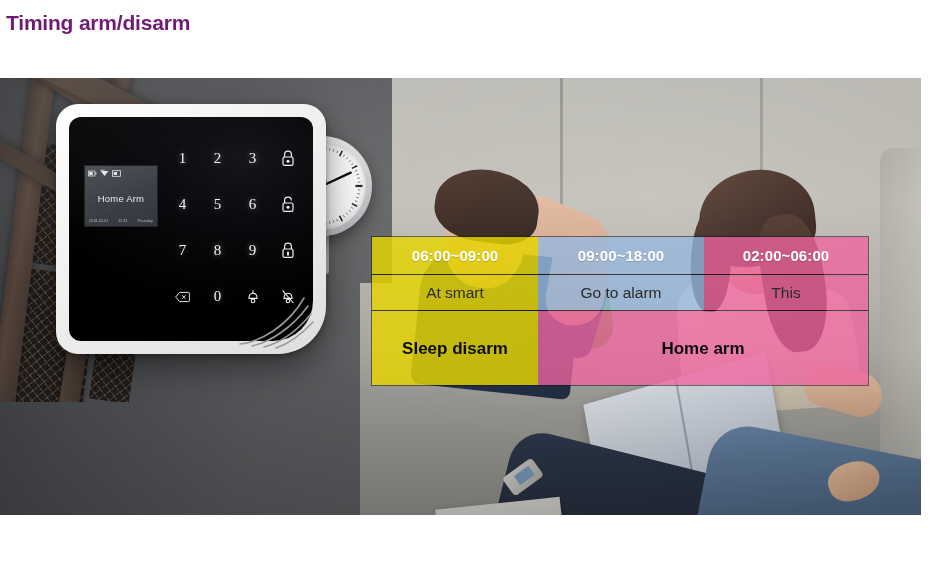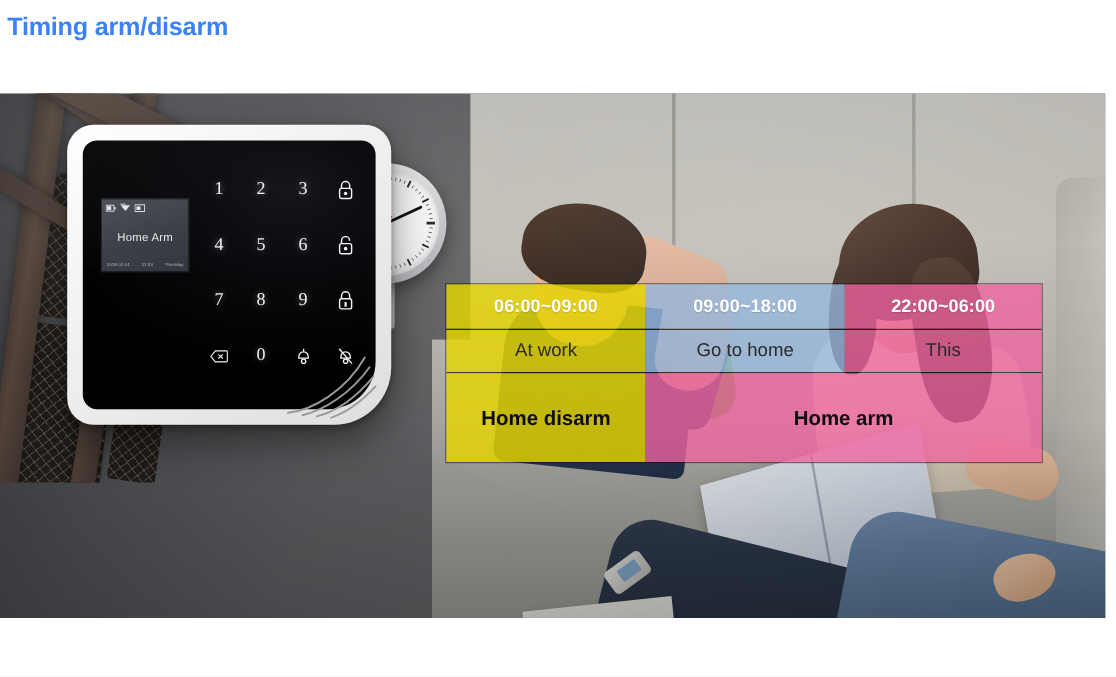--- a/index.html
+++ b/index.html
@@ -8,21 +8,21 @@
     background: #ffffff;
     font-family: "Liberation Sans", sans-serif;
     overflow: hidden;
   }
 
   
   .header { padding: 10px 0 0 6px; }
   .page-title {
     font-size: 21px;
     font-weight: bold;
-    color: #3b82f6;
+    color: #701a75;
     letter-spacing: -0.2px;
     line-height: 26px;
   }
   .page-subtitle {
     font-size: 15.5px;
     color: #1b1b1b;
     line-height: 22px;
     margin-top: 4px;
     letter-spacing: -0.1px;
   }
@@ -702,28 +702,28 @@
         <path d="M42 68 C54 64 66 56 79 42"></path>
       </g>
     </svg>
   </div>
 
   <div class="schedule" style="left:371px; top:158px;">
 
     <div class="sched-row r1">
       <div class="cell col-0 c-yellow">06:00~09:00</div>
       <div class="cell col-1 c-blue">09:00~18:00</div>
-      <div class="cell col-2 c-pink">22:00~06:00</div>
+      <div class="cell col-2 c-pink">02:00~06:00</div>
     </div>
 
     <div class="sched-row r2">
-      <div class="cell col-0 c-yellow">At work</div>
-      <div class="cell col-1 c-blue">Go to home</div>
+      <div class="cell col-0 c-yellow">At smart</div>
+      <div class="cell col-1 c-blue">Go to alarm</div>
       <div class="cell col-2 c-pink">This</div>
     </div>
 
     <div class="sched-row r3">
-      <div class="cell col-0 c-yellow">Home disarm</div>
+      <div class="cell col-0 c-yellow">Sleep disarm</div>
       <div class="cell col-2 c-pink">Home arm</div>
     </div>
 
   </div>
 </div>
 
 </body></html>

